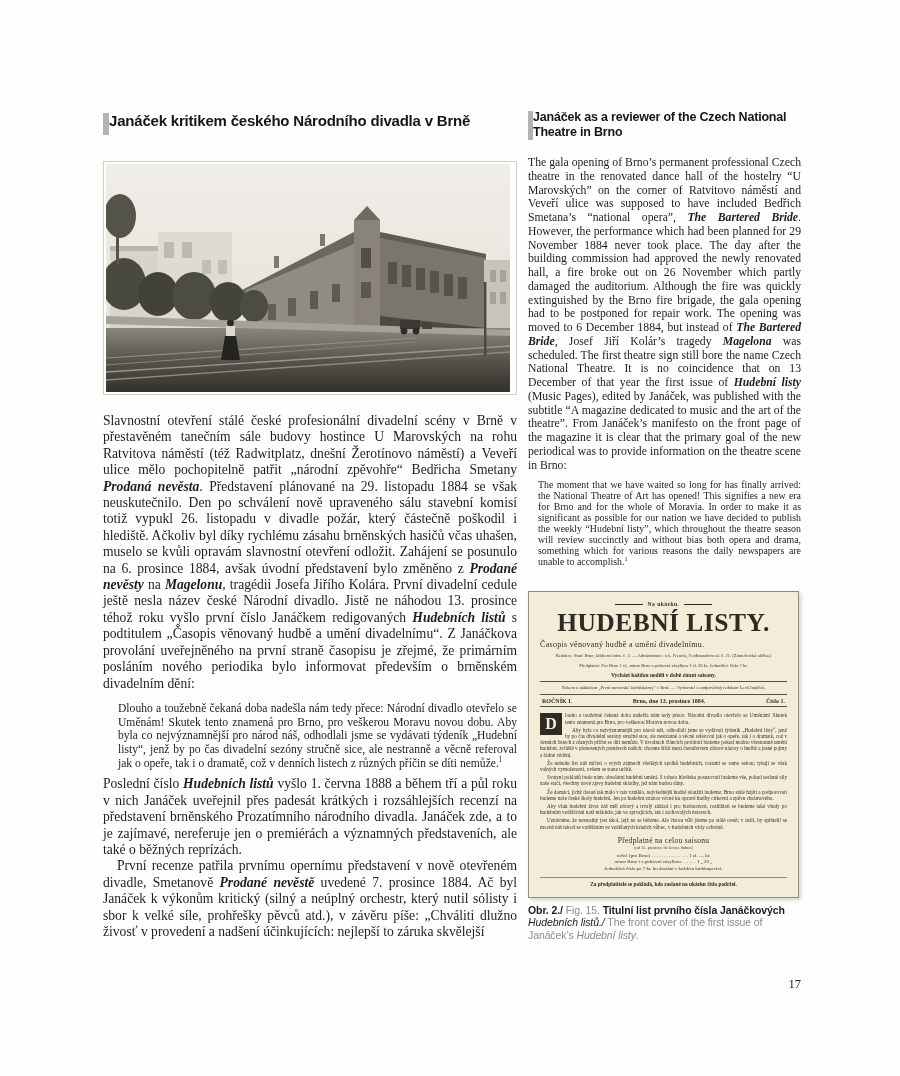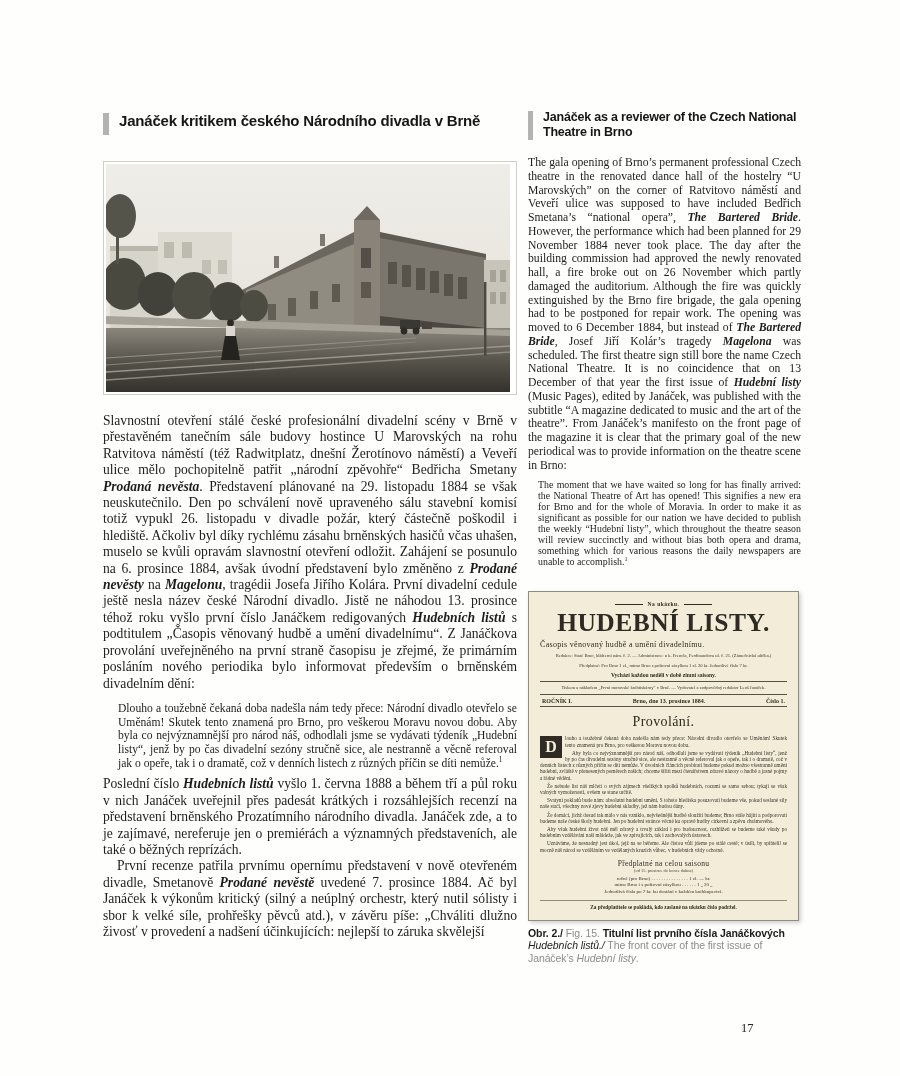--- a/index.html
+++ b/index.html
@@ -5,21 +5,21 @@
   html,body{margin:0;padding:0;background:#ffffff;}
   #page{position:relative;width:900px;height:1076px;background:#fefefd;overflow:hidden;
         font-family:"Liberation Serif",serif;color:#1d1d1c;}
 
   
   .col{position:absolute;top:112px;}
   #col-left{left:103px;width:414px;}
   #col-right{left:528px;width:273px;}
 
   
-  .sec-head{display:flex;align-items:flex-start;gap:10px;
+  .sec-head{display:flex;align-items:flex-start;
             font-family:"Liberation Sans",sans-serif;font-weight:700;
             color:#161616;letter-spacing:-0.2px;}
   .sec-head .bar{flex:0 0 6px;background:#b3b3b3;}
   #col-left .sec-head{font-size:15px;line-height:17px;}
   #col-left .sec-head .bar{height:22px;margin-top:1px;}
   #col-right .sec-head{font-size:12.5px;line-height:15px;justify-content:space-between;}
   #col-right .sec-head .bar{flex-basis:5px;height:29px;margin-top:1px;}
 
   
   .photo-frame{margin-top:26px;border:1px solid #cfcfca;background:#fff;padding:2px;width:408px;}
@@ -65,22 +65,22 @@
   .np-body p.first{text-indent:0;}
   .dropcap{float:left;width:22px;height:22px;background:#2e2b24;color:#f3ecd9;
            font:700 16px/22px "Liberation Serif",serif;text-align:center;margin:1px 3px 0 0;}
   .np-sub-head{font-size:7.5px;text-align:center;margin-top:6px;letter-spacing:.3px;}
   .np-sub-note{font-size:4.4px;text-align:center;color:#4a473f;}
   .np-prices{font-size:5px;line-height:6.6px;text-align:center;margin-top:3px;color:#35322a;}
   .np-footer{font-size:5.3px;font-weight:700;text-align:center;margin-top:4px;
              padding-top:3px;border-top:1px solid #8f8c82;}
 
   
-  #page-number{position:absolute;top:977px;left:741px;width:60px;
-               font-size:12.5px;color:#222;margin-top:44px;}
+  #page-number{position:absolute;top:977px;left:741px;width:60px;text-align:right;
+               font-size:12.5px;color:#222;}
 </style>
 </head>
 <body>
 
 <div id="page">
 
   <div id="col-left" class="col">
     <div class="sec-head">
       <span class="bar"></span>
       <span>Janáček kritikem českého Národního divadla v Brně</span>
@@ -192,21 +192,20 @@
       <div class="np-subtitle">Časopis věnovaný hudbě a umění divadelnímu.</div>
       <div class="np-fine">Redakce: Staré Brno, klášterní nám. č. 2. — Administrace: u k. Frencla, Ferdinandova ul. č. 21. (Zámečnická ulička.)</div>
       <div class="np-fine">Předplatné: Pro Brno 1 zl., mimo Brno s poštovní zásylkou 1 zl. 20 kr. Jednotlivé číslo 7 kr.</div>
       <div class="np-sched">Vychází každou neděli v době zimní saisony.</div>
       <div class="np-pub">Tiskem a nákladem „První moravské knihtiskárny“ v Brně. — Vydavatel a zodpovědný redaktor Leoš Janáček.</div>
       <div class="np-dateline">
         <span>ROČNÍK I.</span>
         <span>Brno, dne 13. prosince 1884.</span>
         <span>Číslo 1.</span>
       </div>
-      <div class="np-title">Provolání.</div>
       <div class="np-body">
         <p class="first"><span class="dropcap">D</span><span>louho a toužebně čekaná doba nadešla nám tedy přece: Národní divadlo otevřelo se Uměnám! Skutek tento znamená pro Brno, pro veškerou Moravu novou dobu.</span></p>
         <p>Aby byla co nejvýznamnější pro národ náš, odhodlali jsme se vydávati týdeník „Hudební listy“, jenž by po čas divadelní sezóny stručně sice, ale nestranně a věcně referoval jak o opeře, tak i o dramatě, což v denních listech z různých příčin se díti nemůže. V úvodních článcích probírati budeme pokud možno všestranně umění hudební, zvláště v přenesených poměrech našich; chceme šířiti mezi čtenářstvem zdravé názory o hudbě a jasné pojmy a řádné vědění.</p>
         <p>Že nebude list náš mlčeti o svých zájmech všelikých spolků hudebních, rozumí se samo sebou; tykají se však valných vymožeností, ovšem se stane určitě.</p>
         <p>Svatyní pokladů bude nám: absolutní hudební umění. S tohoto hlediska posuzovati budeme vše, pokud seslané síly naše stačí, všechny nové zjevy hudební skladby, jež nám budou dány.</p>
         <p>Že domácí, jichž dosud tak málo v nás vzniklo, nejvšednější hudbě sloužiti budeme; Brno stále hájiti a podporovati budeme naše české školy hudební. Jen po hudební stránce věcné ku opravě hudby církevní a zpěvu chrámového.</p>
         <p>Aby však hudební život náš měl zdravý a trvalý základ i pro budoucnost, rozhlížeti se budeme také všudy po hudebním vzdělávání naší mládeže, jak ve zpívajících, tak i zachovalých ústavech.</p>
         <p>Uznáváme, že nesnadný jest úkol, jejž na se béřeme. Ale čistou vůlí jdeme po stálé cestě; v úsilí, by spřátelil se mocně náš národ se vzděláním ve vzdělaných kruzích vůbec, v hudebních vždy ochotně.</p>
       </div>
       <div class="np-sub-head">Předplatné na celou saisonu</div>

